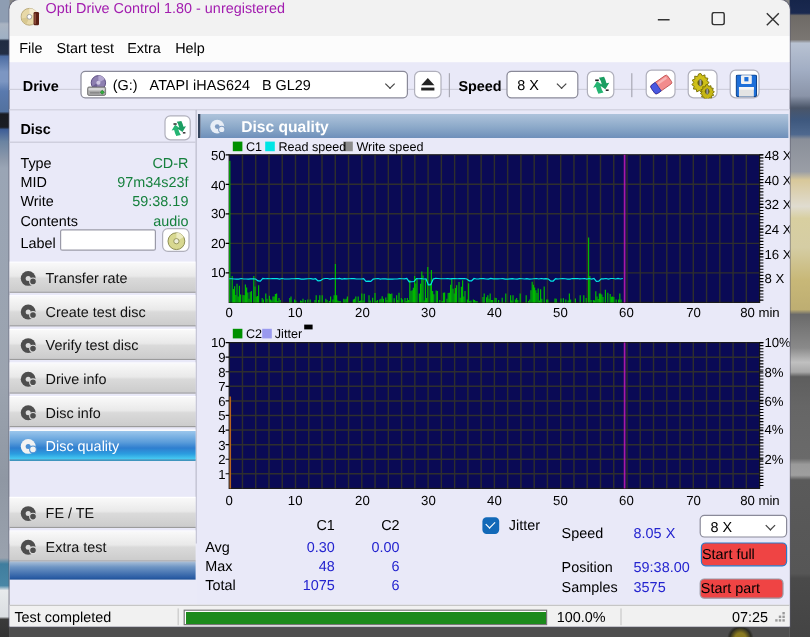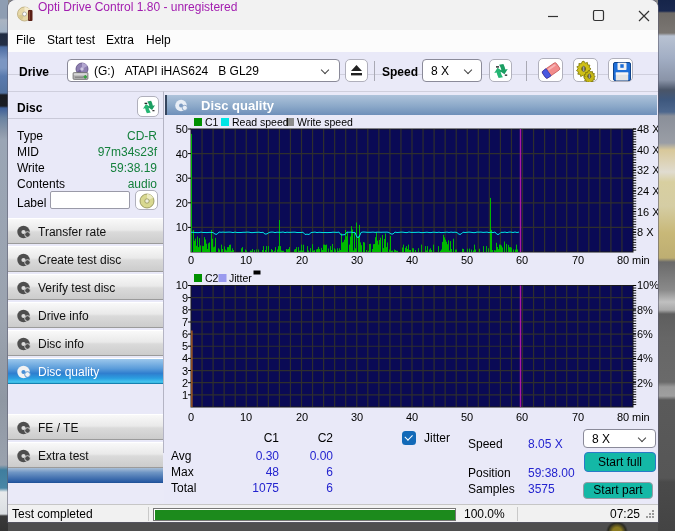--- a/index.html
+++ b/index.html
@@ -29,21 +29,21 @@
 .navbtn .txt{position:absolute;left:30px;top:6px}
 .navsel{background:linear-gradient(180deg,#9cc7ec,#5a9cda 40%,#2f7ecf 60%,#2b9de0 80%,#45c8f0 97%,#2aa0c8 100%);border-bottom:1px solid #1580b0;color:#fff}
 #bluestrip{left:0;top:376px;width:155px;height:15px;background:linear-gradient(180deg,#a9bfd8,#6e95c4 30%,#2a5ca4 90%,#1d4f94)}
 #statuswin{left:2px;top:391px;width:152px;height:21px;background:#fff;border:1px solid #ababb5;border-radius:5px;text-align:center;line-height:19px}
 #mainpanel{left:156px;top:91px;width:494px;height:413px;border-top:1px solid #cfcfdd;background:#e9e9f8}
 #mhead{left:1px;top:3px;width:492px;height:20px;background:linear-gradient(180deg,#aec3db,#8ca9c9 55%,#6e8fba);border-left:2px solid #35455e;color:#fff;font-weight:bold}
 .statlbl{position:absolute;color:#000}
 .statval{position:absolute;color:#2424cf}
 .ck{left:238px;top:339px;width:14px;height:14px;background:#1269b8;border-radius:3.5px}
 .ck:before{content:"";position:absolute;left:3.2px;top:3.2px;width:6px;height:3.5px;border-left:1.6px solid #fff;border-bottom:1.6px solid #fff;transform:rotate(-45deg)}
-.btn{position:absolute;background:#14b8a6;border:1px solid #9a9aa5;border-radius:4px;text-align:center}
+.btn{position:absolute;background:#ef4444;border:1px solid #9a9aa5;border-radius:4px;}
 #statusbar{left:0;top:504px;width:650px;height:18px;background:#f1f1f1;border-top:1px solid #c6c6c6}
 .sbsep{position:absolute;top:2px;width:1px;height:14px;background:#c9c9c9}
 #trough{left:145px;top:3px;width:303px;height:13px;border:1px solid #767676;background:#fff}
 #fill{position:absolute;left:1px;top:0.5px;width:300px;height:10px;background:#1c8a1c}
 #grip{right:3px;bottom:3px;width:10px;height:10px}
 </style></head>
 <body>
 <div id="screen">
 <div id="bgL" class="abs"></div>
 <div id="bgR" class="abs"></div>

